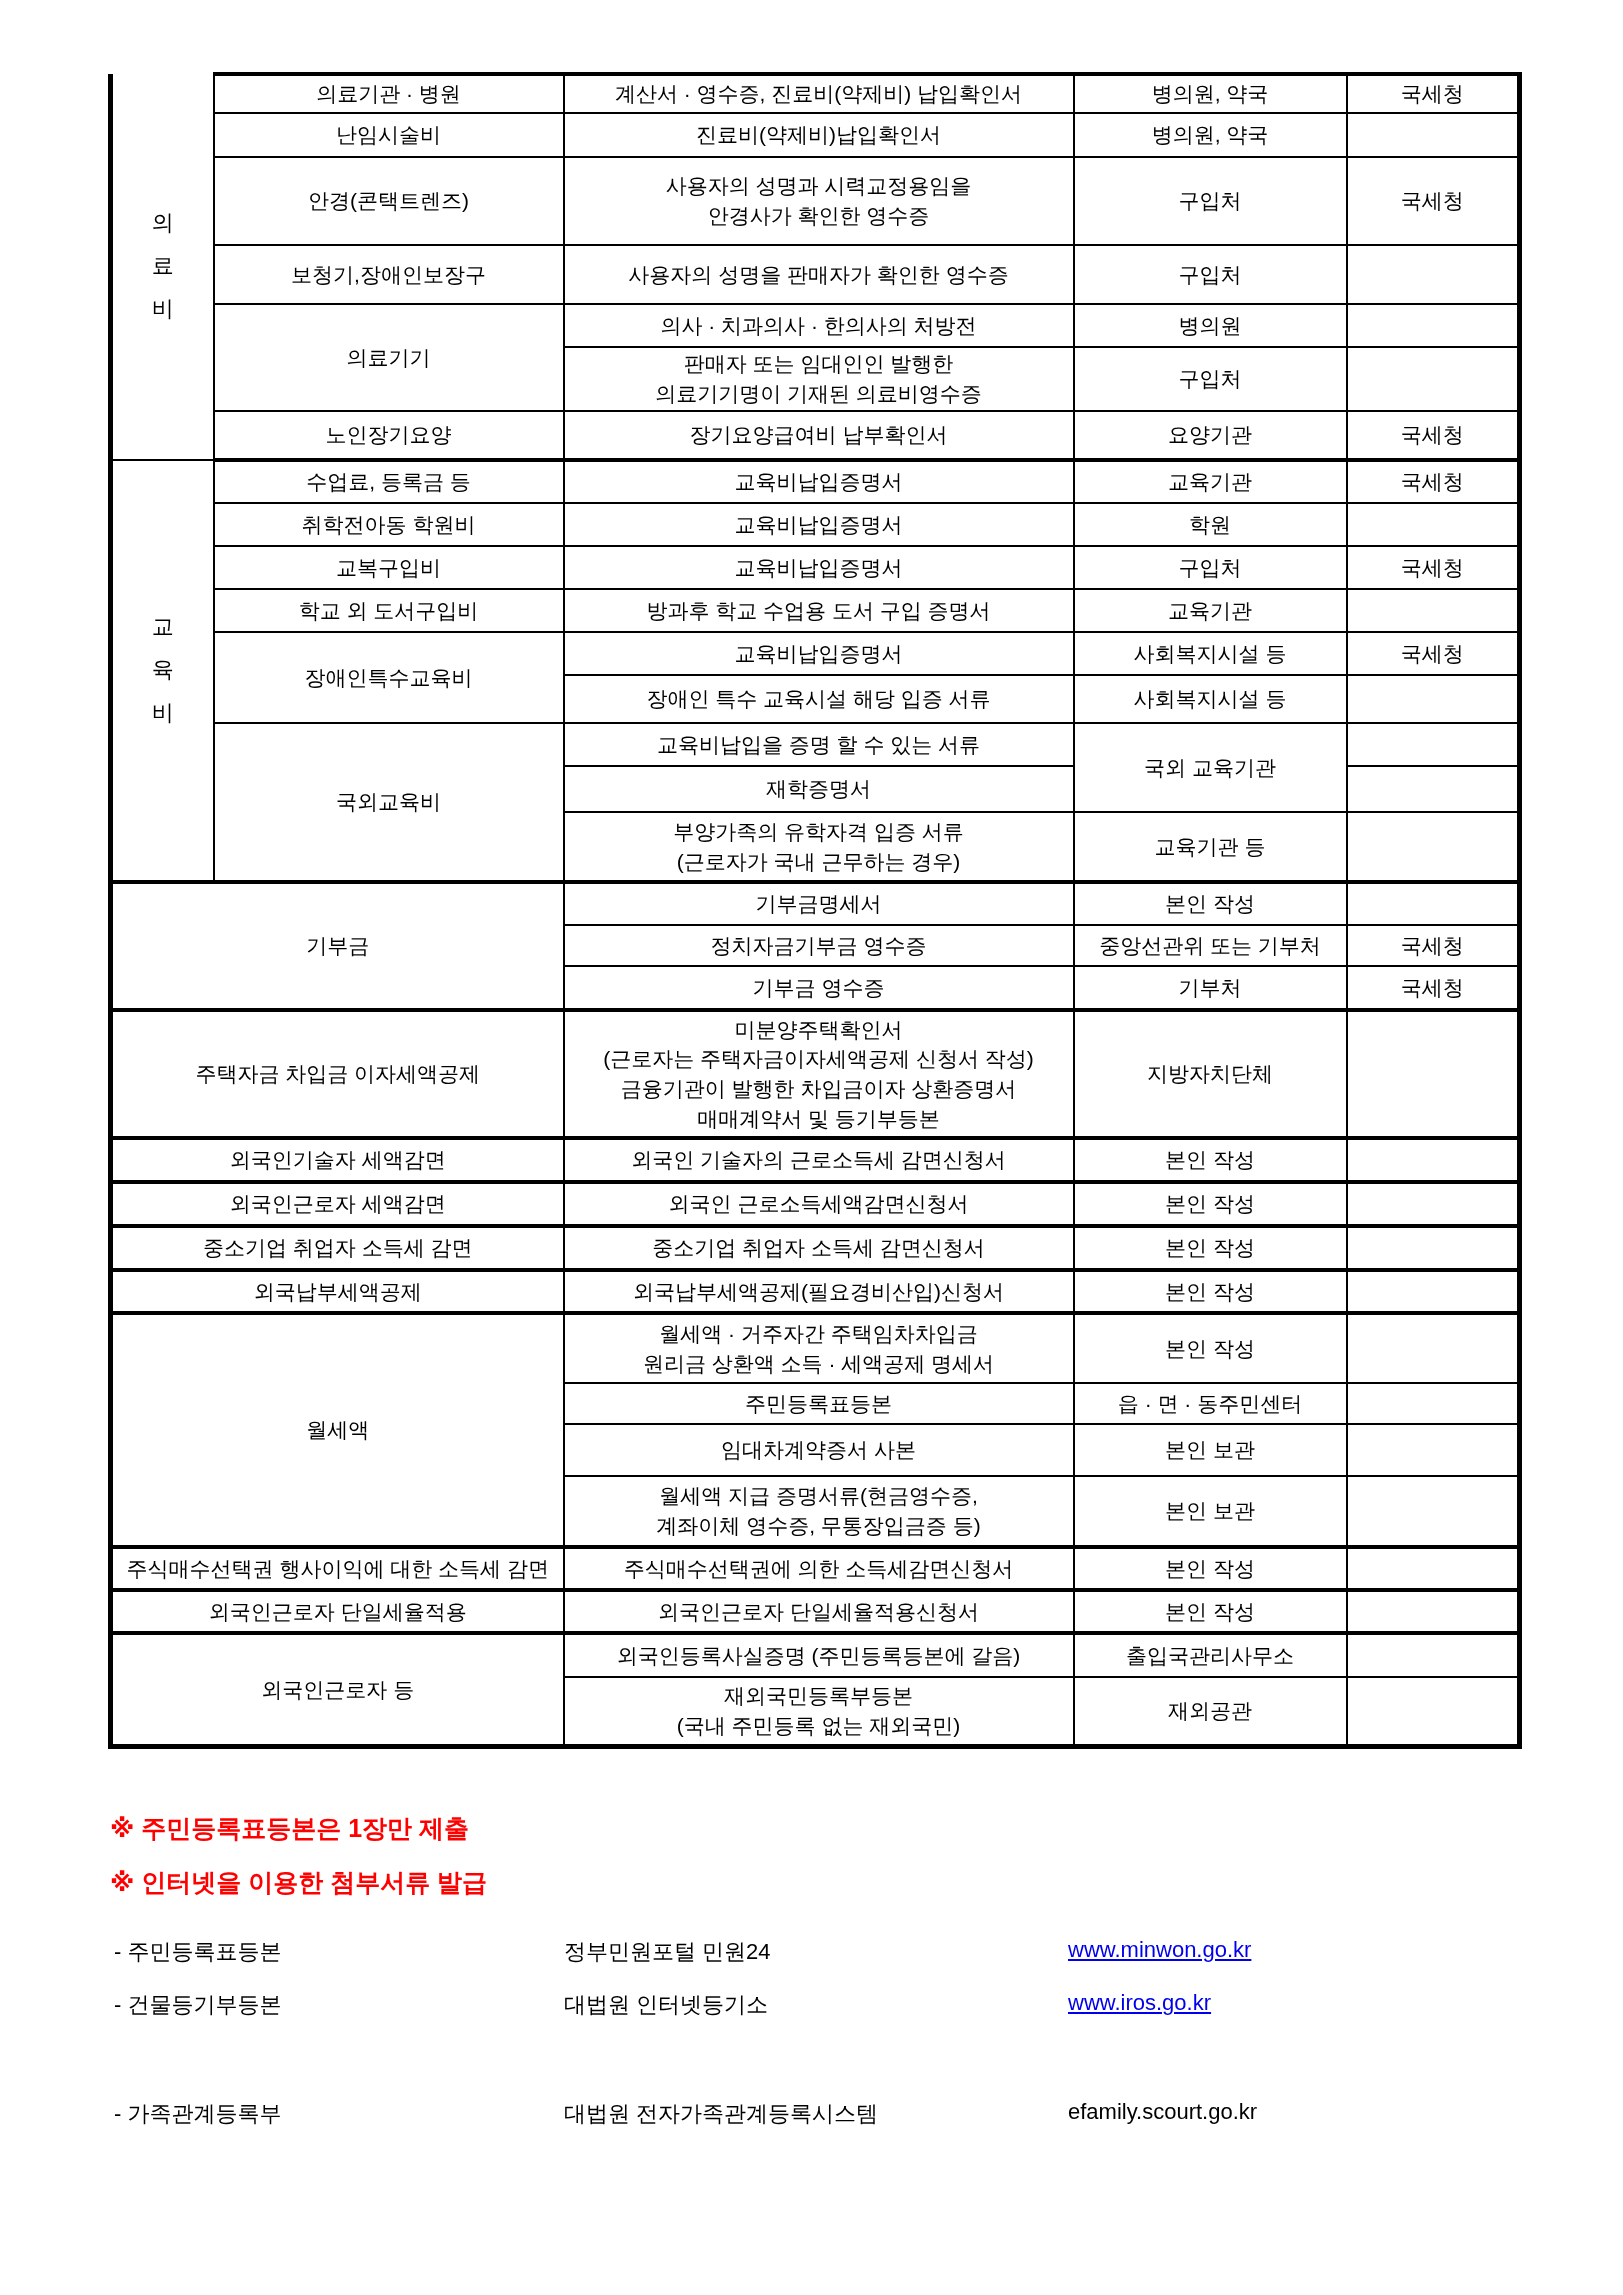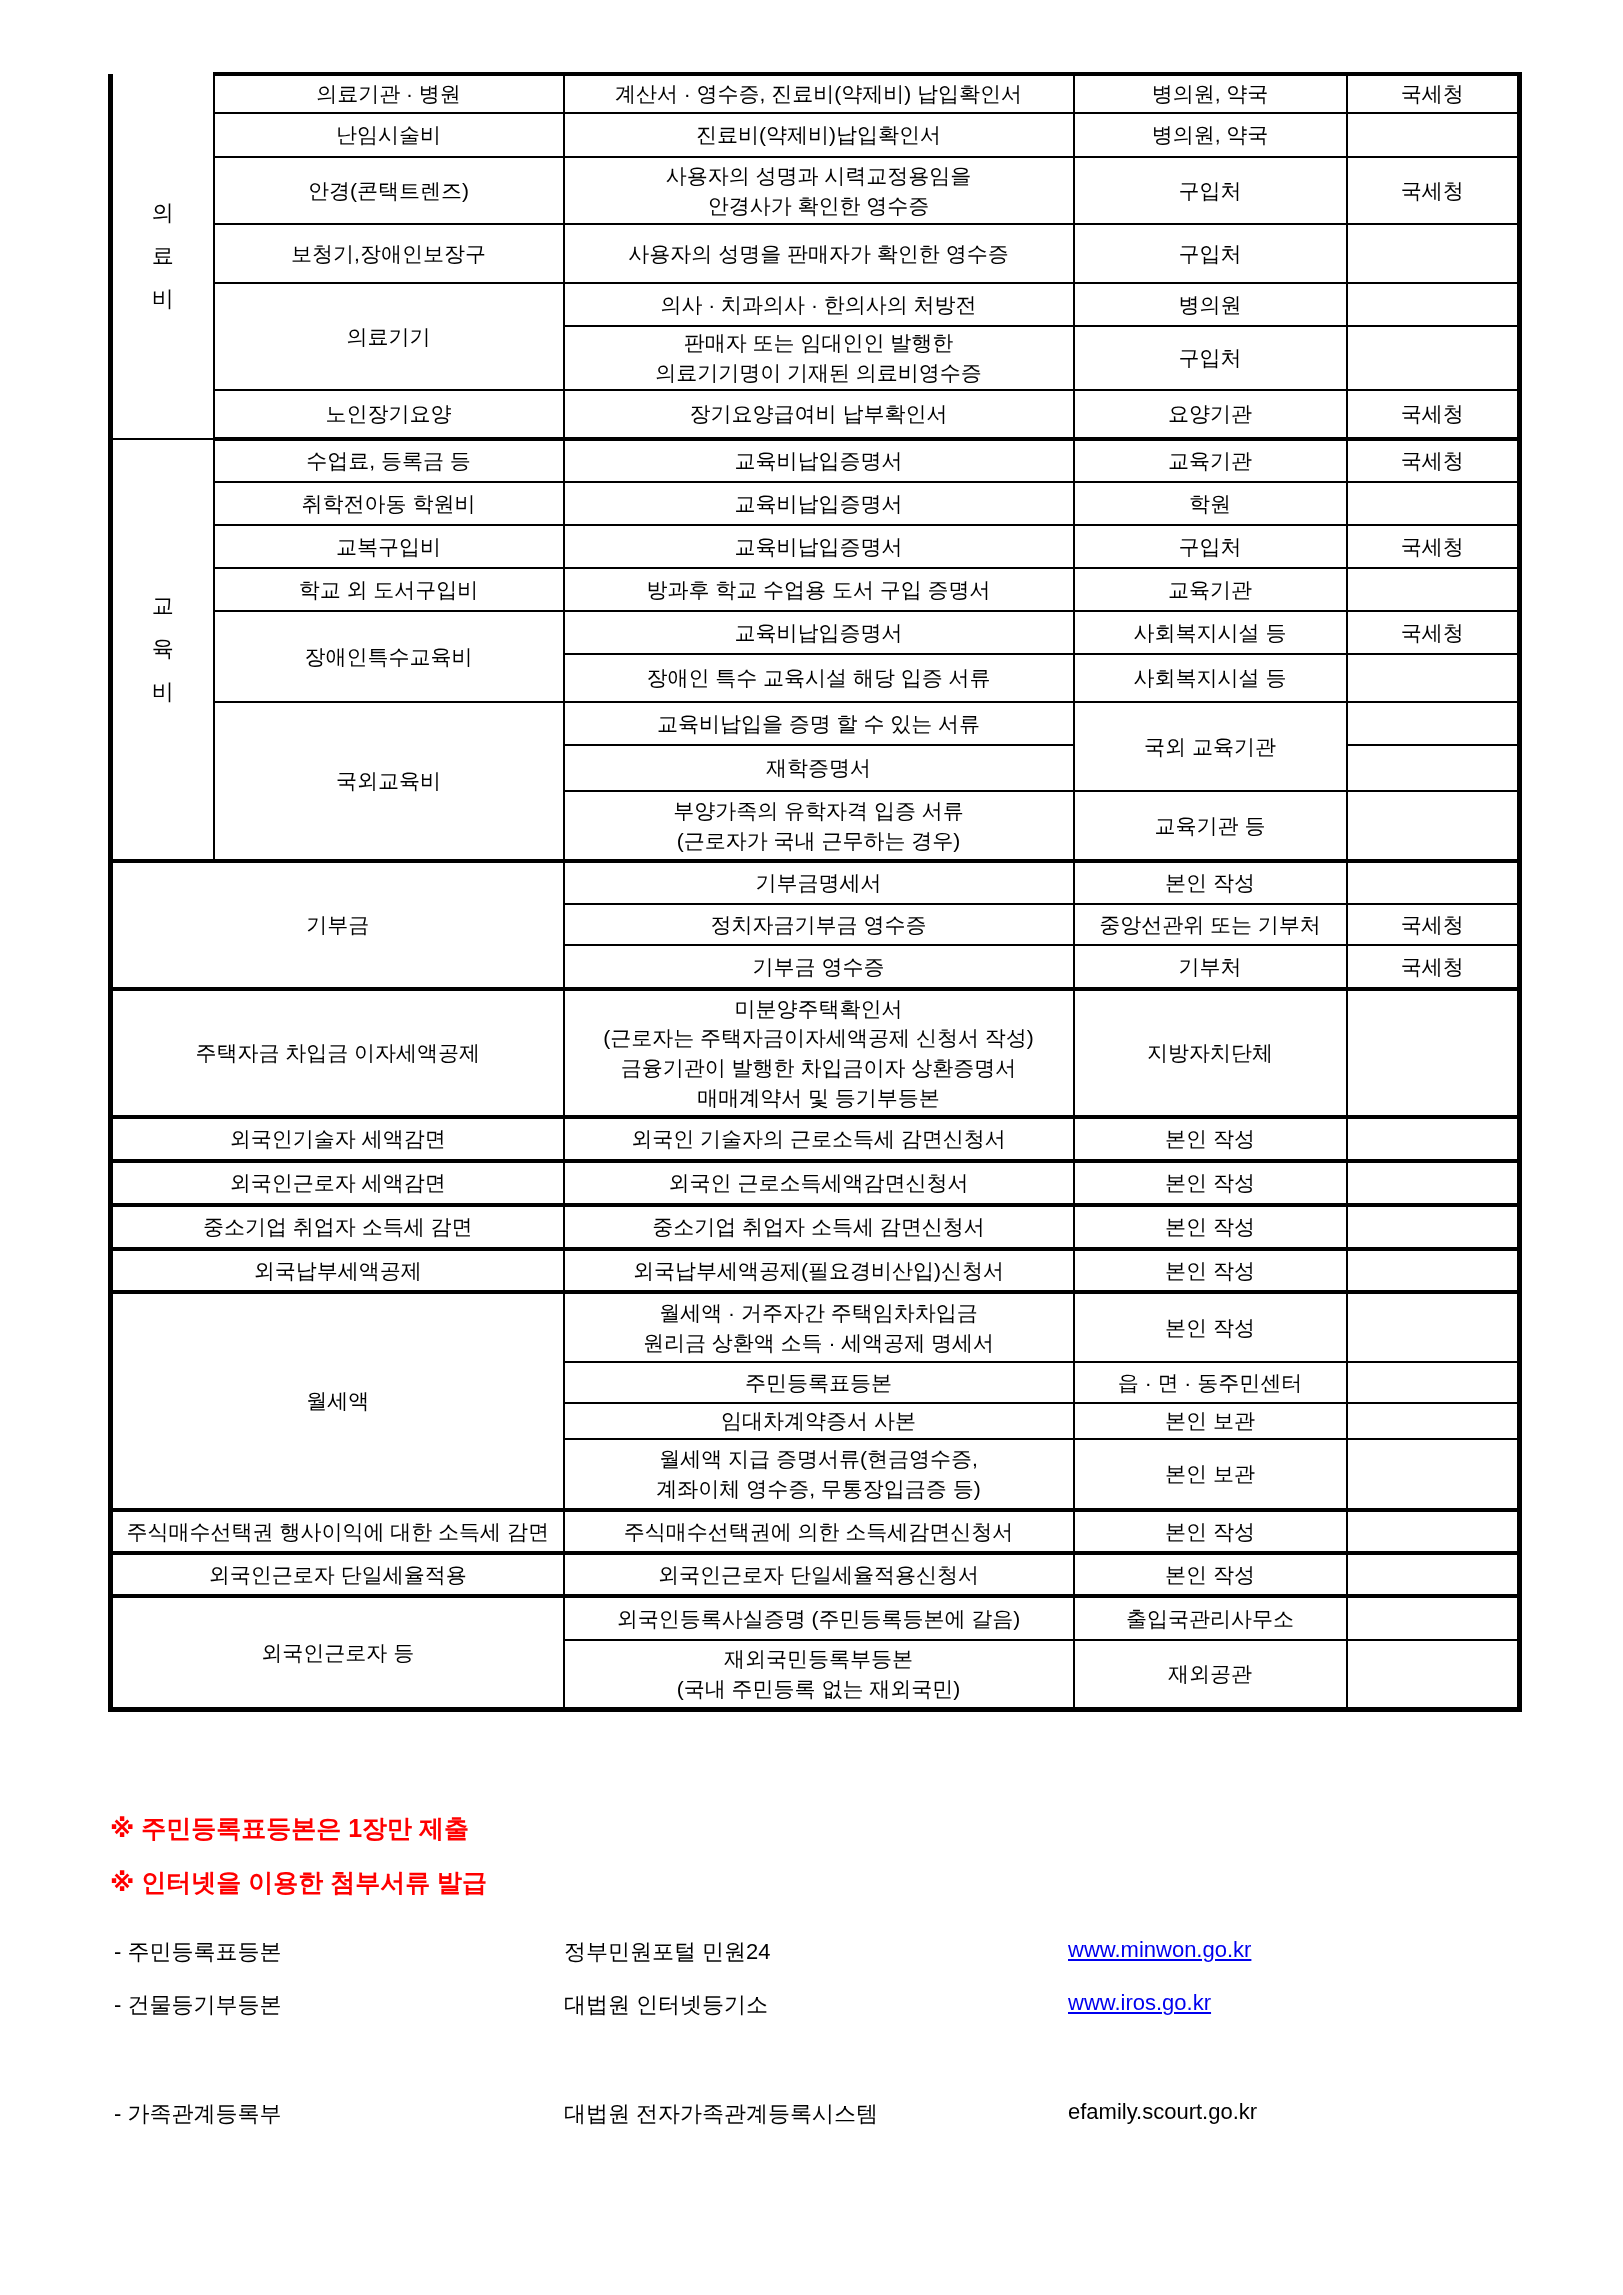--- a/index.html
+++ b/index.html
@@ -52,21 +52,21 @@
       <td class="tt">계산서 · 영수증, 진료비(약제비) 납입확인서</td>
       <td class="tt">병의원, 약국</td>
       <td class="tt r">국세청</td>
     </tr>
     <tr style="height:44px">
       <td>난임시술비</td>
       <td>진료비(약제비)납입확인서</td>
       <td>병의원, 약국</td>
       <td class="r"></td>
     </tr>
-    <tr style="height:67px">
+    <tr style="height:88px">
       <td>안경(콘택트렌즈)</td>
       <td>사용자의 성명과 시력교정용임을
 안경사가 확인한 영수증</td>
       <td>구입처</td>
       <td class="r">국세청</td>
     </tr>
     <tr style="height:59px">
       <td>보청기,장애인보장구</td>
       <td>사용자의 성명을 판매자가 확인한 영수증</td>
       <td>구입처</td>
@@ -203,21 +203,21 @@
       <td class="tt">월세액 · 거주자간 주택임차차입금
 원리금 상환액 소득 · 세액공제 명세서</td>
       <td class="tt">본인 작성</td>
       <td class="tt r"></td>
     </tr>
     <tr style="height:41px">
       <td>주민등록표등본</td>
       <td>읍 · 면 · 동주민센터</td>
       <td class="r"></td>
     </tr>
-    <tr style="height:36px">
+    <tr style="height:52px">
       <td>임대차계약증서 사본</td>
       <td>본인 보관</td>
       <td class="r"></td>
     </tr>
     <tr style="height:71px">
       <td>월세액 지급 증명서류(현금영수증,
 계좌이체 영수증, 무통장입금증 등)</td>
       <td>본인 보관</td>
       <td class="r"></td>
     </tr>

